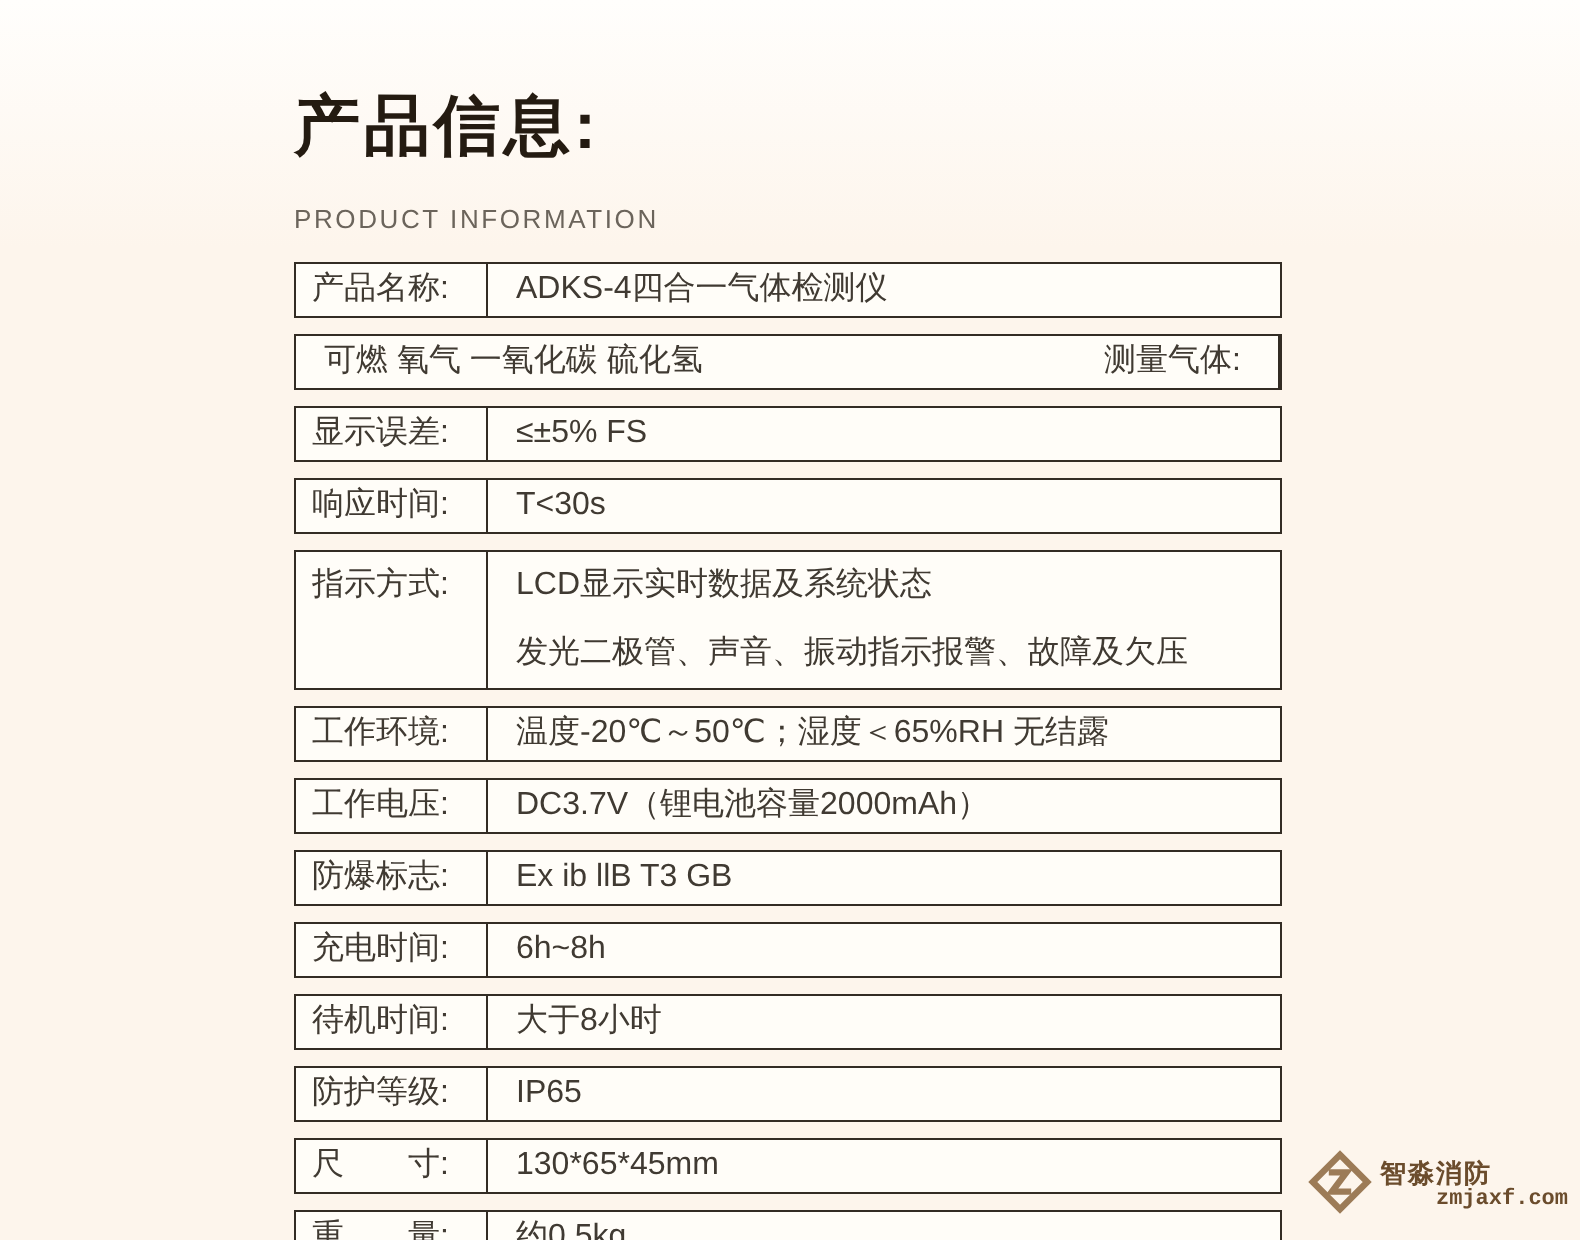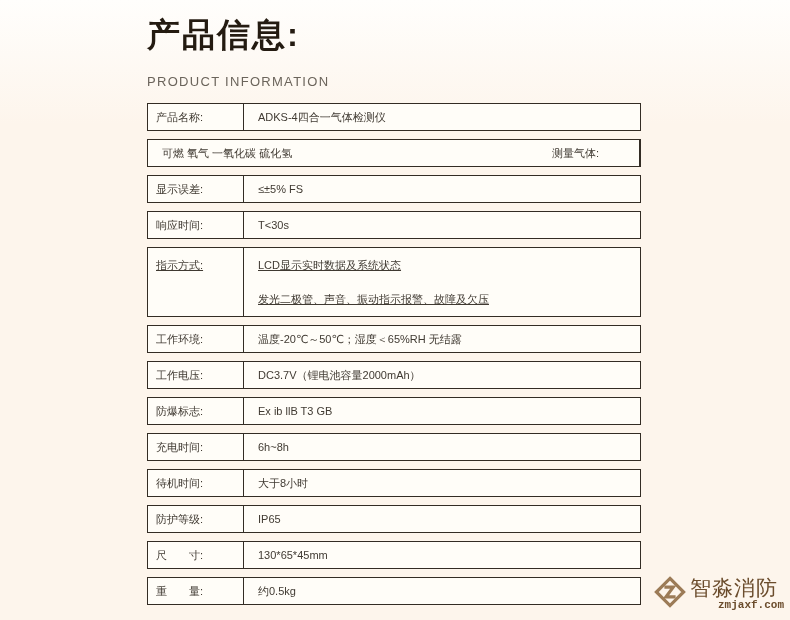--- a/index.html
+++ b/index.html
@@ -25,70 +25,71 @@
     padding:16px 0 0 147px;
     position:relative;
   }
   .header{margin-bottom:14px;}
   .page-title{
     font-size:33px;
     font-weight:bold;
     color:var(--title);
     letter-spacing:2px;
     line-height:1.15;
+    margin-top:28px;
   }
   .page-subtitle{
     font-size:13px;
     color:var(--subtitle);
     letter-spacing:1.3px;
     margin-top:20px;
   }
   .spec-table{width:494px;}
   .row{
     display:flex;
     width:494px;
     border:1.5px solid var(--border);
     background:var(--cell);
     margin-bottom:8px;
     align-items:stretch;
   }
   .cell{
-    font-size:11px;
+    font-size:16px;
     line-height:26px;
     color:var(--text);
   }
   .label{
     width:96px;
     flex:0 0 96px;
     border-right:1.5px solid var(--border);
     padding-left:8px;
     padding-right:4px;
     white-space:nowrap;
   }
   .value{
     flex:1 1 auto;
     padding-left:14px;
     padding-right:6px;
   }
   .row.multi .cell,
-  .row.multi .vline{line-height:34px;text-decoration:underline;}
+  .row.multi .vline{line-height:34px;}
   .vline{white-space:nowrap;}
   .brand{
     position:absolute;
     right:2px;
     bottom:6px;
     display:flex;
     align-items:center;
     gap:4px;
     padding:2px 4px;
   }
   .brand-text{text-align:left;}
   .brand-name{
-    font-size:21px;
-    font-weight:normal;
+    font-size:13px;
+    font-weight:bold;
     color:var(--brand-text);
     letter-spacing:1px;
     line-height:1.1;
   }
   .brand-domain{
     font-size:11px;
     font-weight:bold;
     color:var(--brand-text);
     font-family:"Liberation Mono","DejaVu Sans Mono",monospace;
     line-height:1.2;

